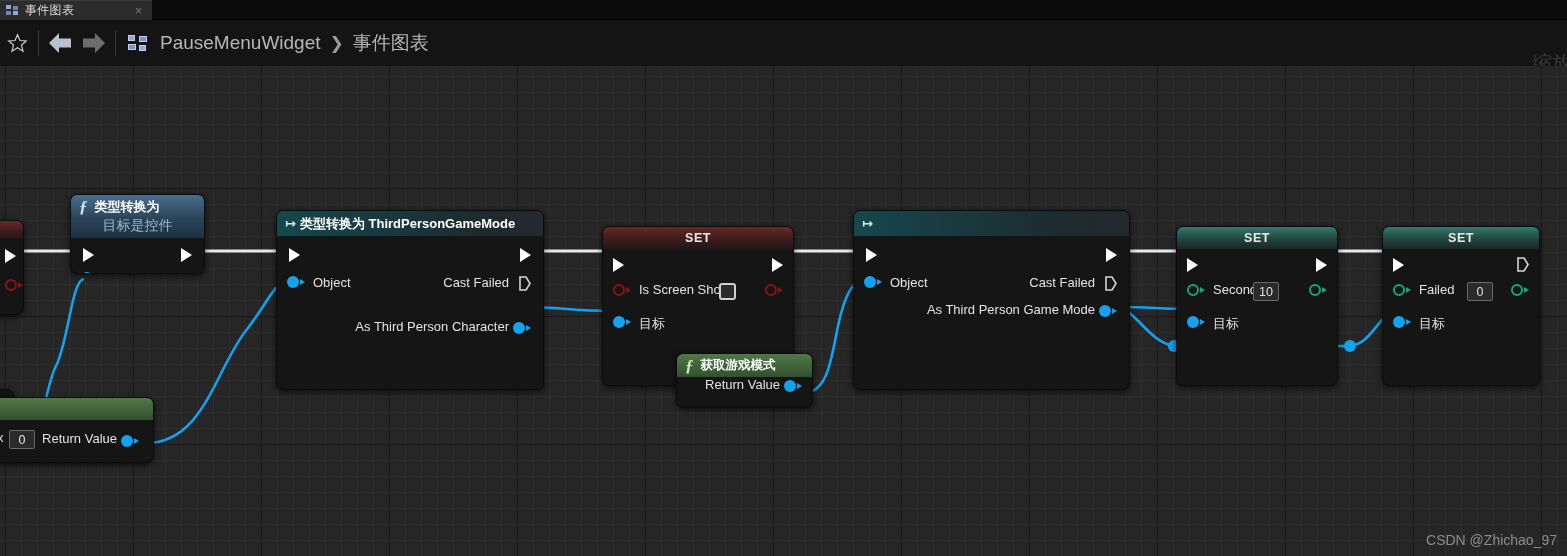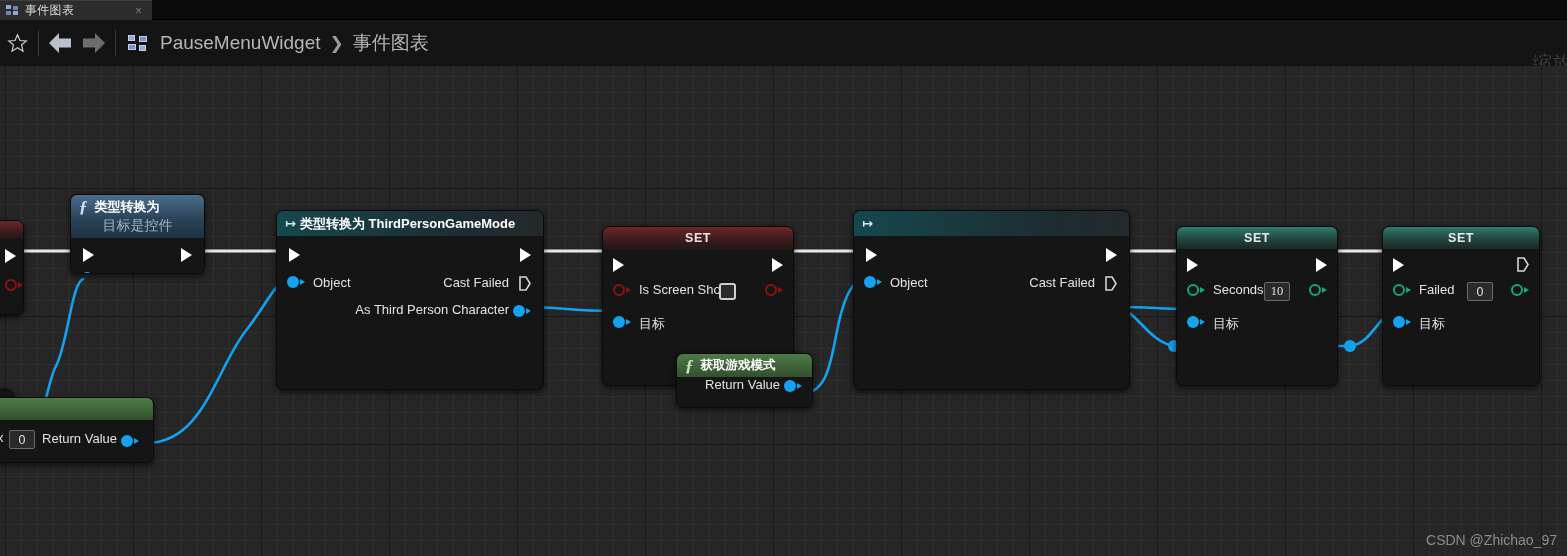--- a/index.html
+++ b/index.html
@@ -318,21 +318,21 @@
             <span class="pin-label">Cast Failed</span>
           </span>
           <span class="pin-r" style="right:12px;top:2px;">
             <span class="tri-outline">
               <svg width="12" height="15" viewBox="0 0 12 15">
                   <path d="M1 1 L1 14 L7 14 L11 7.5 L7 1 Z" fill="none" stroke="#d5d5d5" stroke-width="1.6"></path>
                 </svg>
             </span>
           </span>
         </div>
-        <div class="row" style="height:28px;">
+        <div class="row" style="height:28px;margin-top:17px;">
           <span class="pin-r" style="right:34px;top:0px;">
             <span class="pin-label">As Third Person Character</span>
           </span>
           <span class="pin-r" style="right:12px;top:3px;">
             <span class="dot blue"></span>
               <span class="pinarrow blue"></span>
           </span>
         </div>
       </div>
     </div>
@@ -401,20 +401,29 @@
             <span class="pin-label">Cast Failed</span>
           </span>
           <span class="pin-r" style="right:12px;top:2px;">
             <span class="tri-outline">
               <svg width="12" height="15" viewBox="0 0 12 15">
                   <path d="M1 1 L1 14 L7 14 L11 7.5 L7 1 Z" fill="none" stroke="#d5d5d5" stroke-width="1.6"></path>
                 </svg>
             </span>
           </span>
         </div>
+        <div class="row" style="height:28px;">
+          <span class="pin-r" style="right:34px;top:0px;">
+            <span class="pin-label">As Third Person Game Mode</span>
+          </span>
+          <span class="pin-r" style="right:12px;top:3px;">
+            <span class="dot blue"></span>
+              <span class="pinarrow blue"></span>
+          </span>
+        </div>
       </div>
     </div>
 
     <div class="node" style="left:1176px; top:160px; width:162px; height:160px;">
       <div class="hdr-set teal">SET</div>
       <div class="body">
         <div class="row" style="height:32px;">
           <span class="pin-l" style="left:10px;top:9px;">
               <span class="exec"></span>
             </span>
@@ -423,21 +432,21 @@
             </span>
         </div>
         <div class="row" style="height:32px;">
           <span class="pin-l" style="left:10px;top:3px;">
             <span class="dot ring-green"></span>
               <span class="pinarrow green"></span>
           </span>
           <span class="pin-l" style="left:36px;top:1px;">
             <span class="pin-label">Seconds</span>
           </span>
-          <span class="pin-l" style="left:87px;top:1px;font-family:Liberation Serif, serif;">
+          <span class="pin-l" style="left:76px;top:1px;">
             <span class="valuebox">10</span>
           </span>
           <span class="pin-r" style="right:10px;top:3px;">
             <span class="dot ring-green"></span>
               <span class="pinarrow green"></span>
           </span>
         </div>
         <div class="row" style="height:32px;">
           <span class="pin-l" style="left:10px;top:3px;">
             <span class="dot blue"></span>

